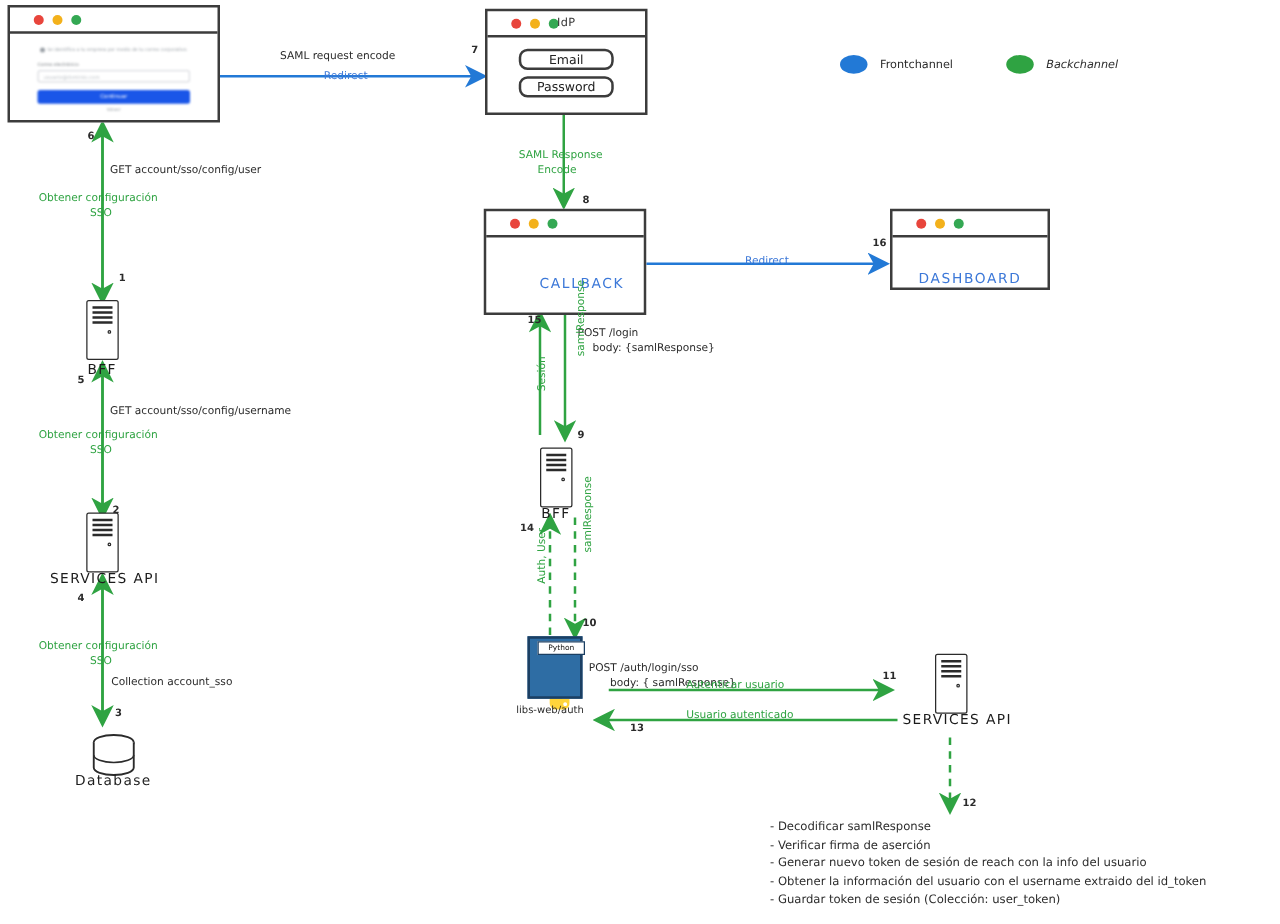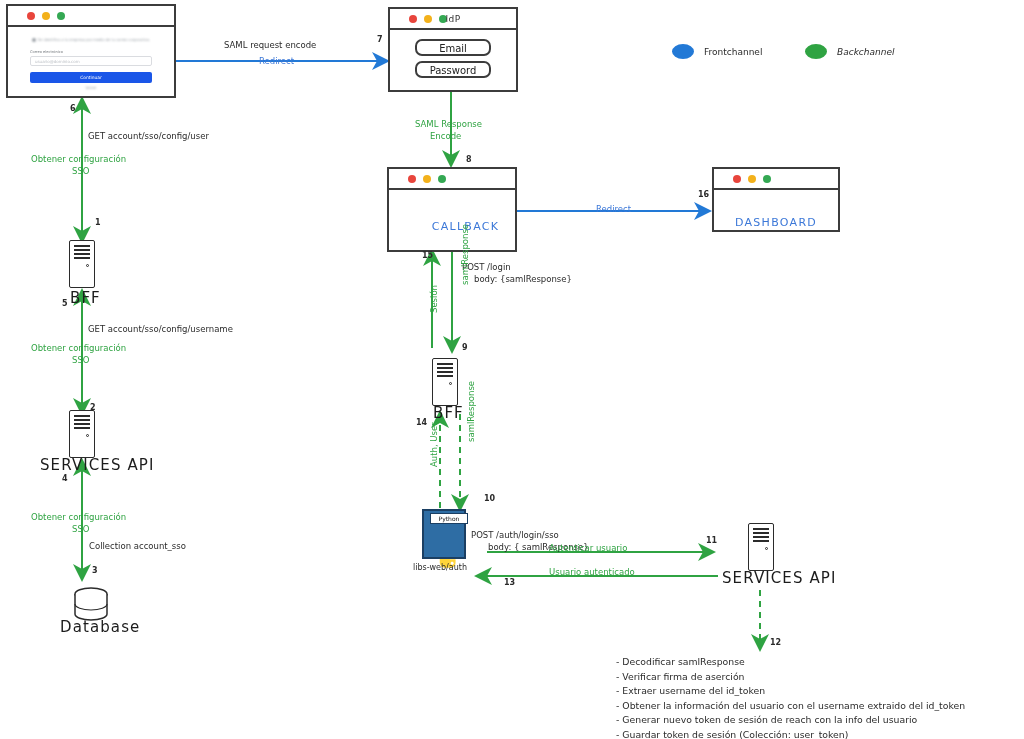--- a/index.html
+++ b/index.html
@@ -161,21 +161,21 @@
   }
   .server .hole {
     width: 3px; height: 3px;
     border: 1px solid #2b2b2b;
     border-radius: 50%;
     margin: 5px 0 0 12px;
     box-sizing: border-box;
   }
   .node-label {
     position: absolute;
-    font-size: 15px;
+    font-size: 11px;
     color: #1c1c1c;
     letter-spacing: 1.1px;
     white-space: nowrap;
     font-family: "DejaVu Sans", sans-serif;
   }
   .pybox {
     position: absolute;
     width: 44px; height: 50px;
     background: #2e6da4;
     border: 2px solid #1b3f63;
@@ -434,32 +434,31 @@
 <div class="ann num" style="left:422px; top:251px;">15</div>
 <div class="ann dark" style="left:462px; top:262px;">POST /login</div>
 <div class="ann dark" style="left:474px; top:274px;">body: {samlResponse}</div>
 <div class="ann green rot" style="left:429px; top:313px;">Sesión</div>
 <div class="ann green rot" style="left:460px; top:285px;">samlResponse</div>
 <div class="ann num" style="left:462px; top:343px;">9</div>
 
 <div class="ann num" style="left:416px; top:418px;">14</div>
 <div class="ann green rot" style="left:429px; top:467px;">Auth, User</div>
 <div class="ann green rot" style="left:466px; top:442px;">samlResponse</div>
-<div class="ann num" style="left:484px; top:494px;text-align:center;">10</div>
+<div class="ann num" style="left:466px; top:494px;text-align:center;">10</div>
 
 <div class="ann dark" style="left:471px; top:530px;">POST /auth/login/sso</div>
 <div class="ann dark" style="left:488px; top:542px;">body: { samlResponse}</div>
 <div class="ann green" style="left:549px; top:543px;">Autenticar usuario</div>
 <div class="ann num" style="left:706px; top:536px;">11</div>
 
 <div class="ann green" style="left:549px; top:567px;">Usuario autenticado</div>
 <div class="ann num" style="left:464px; top:578px;margin-left:40px;">13</div>
 
 <div class="ann num" style="left:770px; top:638px;">12</div>
 
 <div class="steplist" style="left:616px; top:655px;">
   <div>- Decodificar samlResponse</div>
   <div>- Verificar firma de aserción</div>
-  <div>- Extraer username del id_token</div>
+  <div>- Generar nuevo token de sesión de reach con la info del usuario</div>
   <div>- Obtener la información del usuario con el username extraido del id_token</div>
-  <div>- Generar nuevo token de sesión de reach con la info del usuario</div>
   <div>- Guardar token de sesión (Colección: user_token)</div>
 </div>
 
 </body></html>

